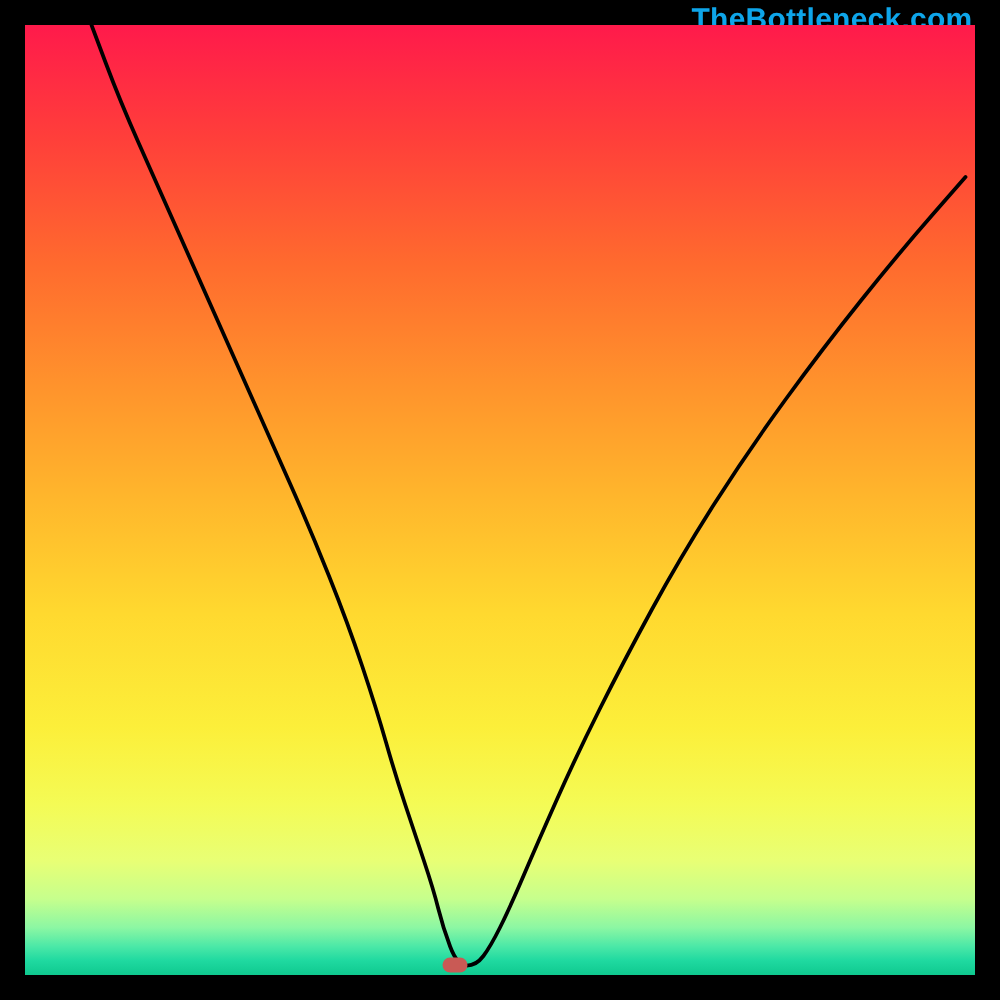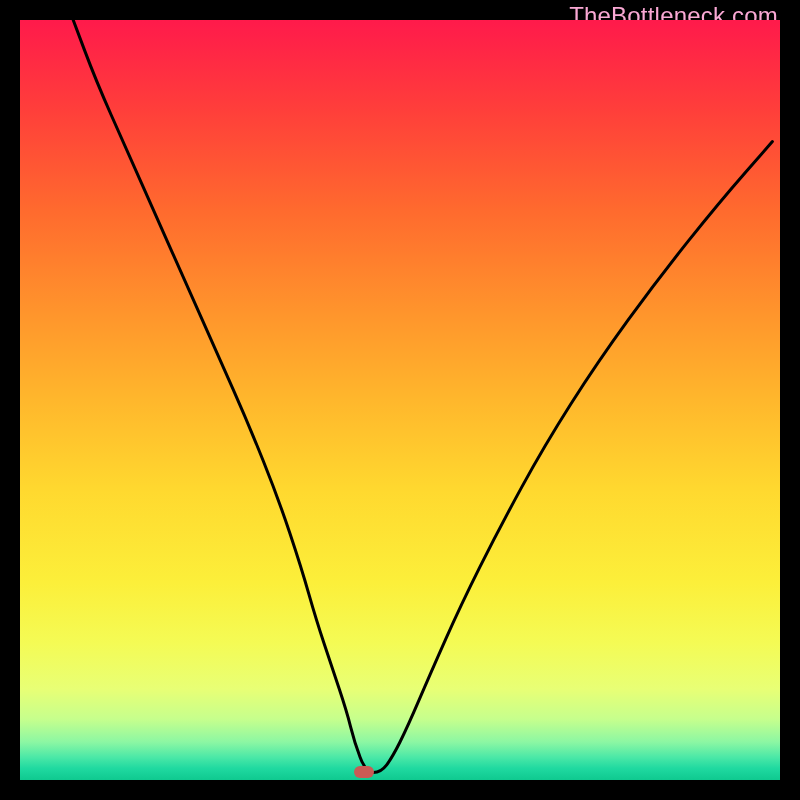--- a/index.html
+++ b/index.html
@@ -37,24 +37,24 @@
       #8cf7a3 95%,
       #4be8a7 97%,
       #1fd9a0 98.5%,
       #0fc98f 100%
     );
   }
   .watermark {
     position: absolute;
     top: 2px;
     right: 22px;
-    color: #f9a8d4;
+    color: #0ea5e9;
     font-size: 24px;
     letter-spacing: 0.2px;
-    font-weight: 400;
+    font-weight: 700;
     user-select: none;
   }
   .curve-svg {
     position: absolute;
     left: 0;
     top: 0;
     width: 760px;
     height: 760px;
   }
   .marker {

